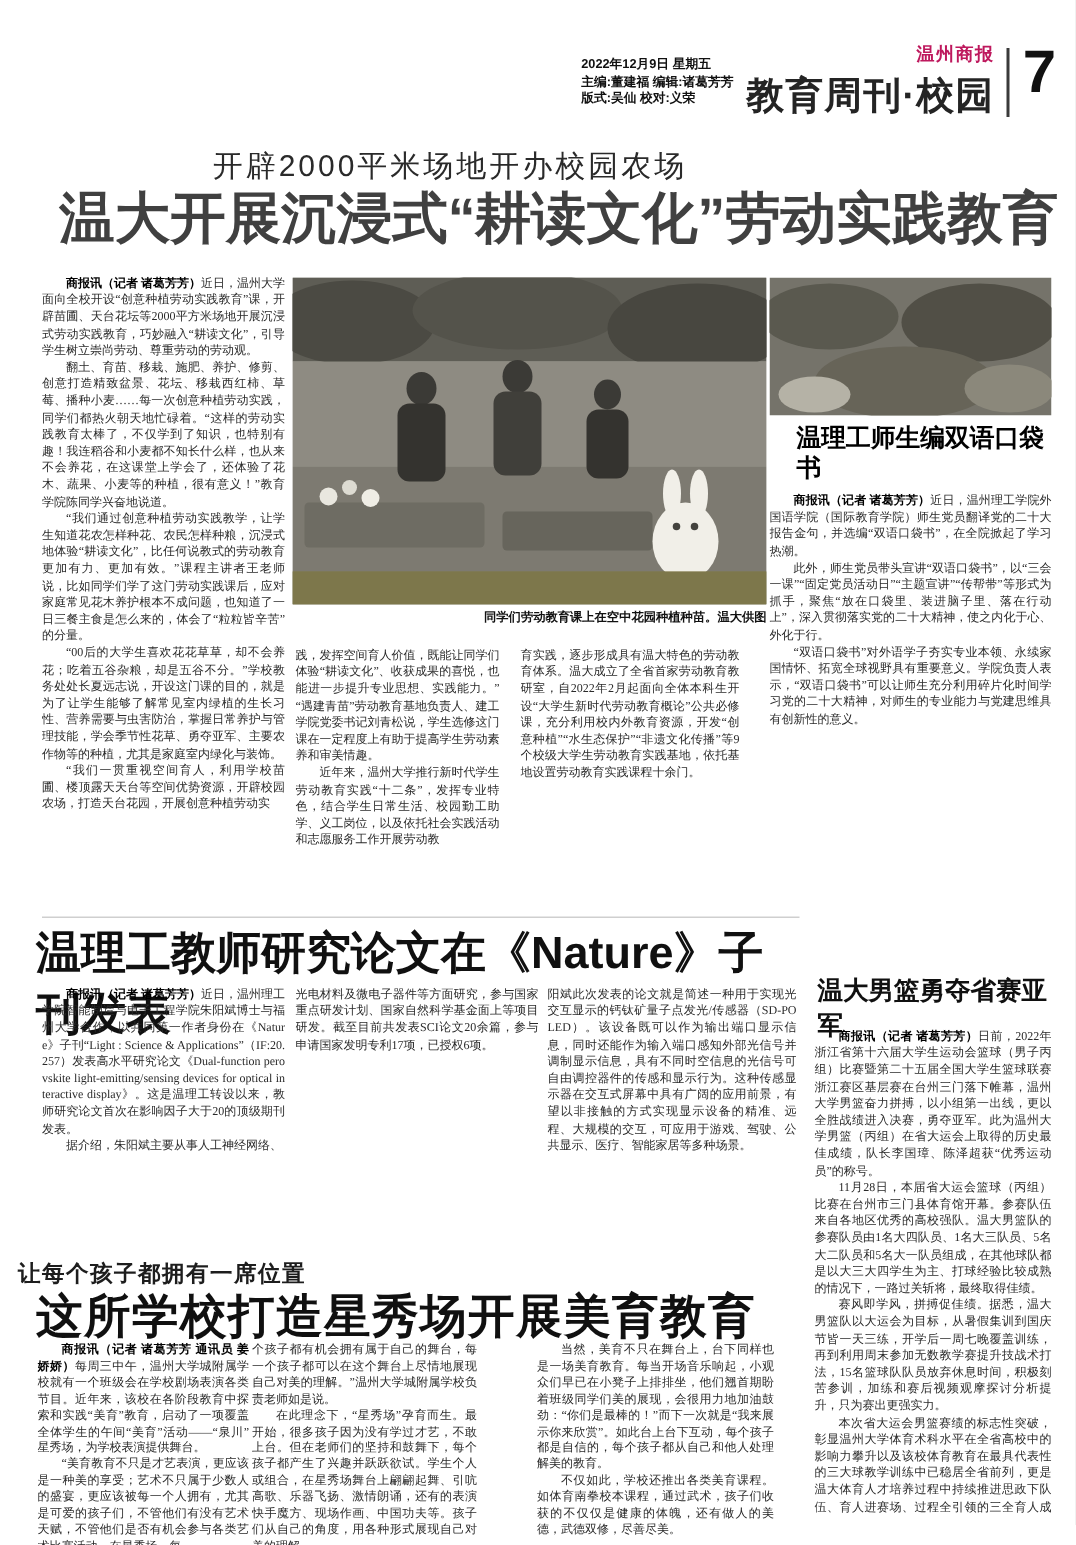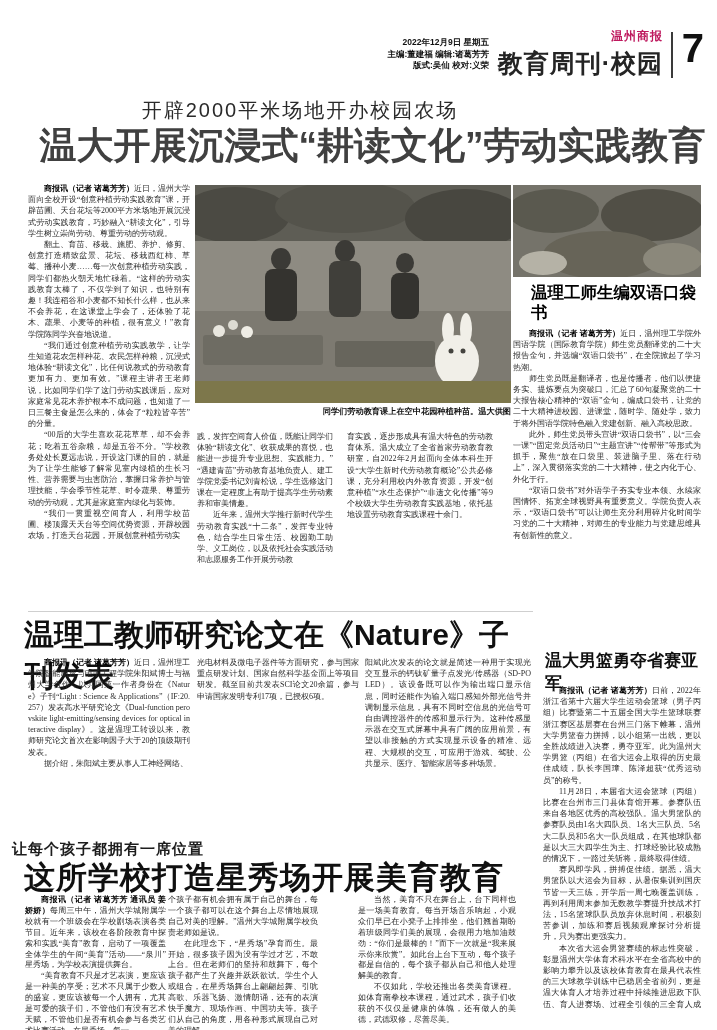--- a/index.html
+++ b/index.html
@@ -2,21 +2,21 @@
 <html lang="zh"><head>
 <meta charset="utf-8">
 <style>
   html,body{margin:0;padding:0;background:#e8e8e8;}
   .page{position:relative;width:717px;height:1030px;background:#fff;overflow:hidden;
         font-family:"Liberation Serif","DejaVu Serif",serif;color:#1a1a1a;margin:0 auto;}
   .abs{position:absolute;}
   .sans{font-family:"Liberation Sans","DejaVu Sans",sans-serif;}
 
   
-  .h-meta{top:37px;right:228px;text-align:right;font-size:8.5px;line-height:11.5px;
+  .h-meta{top:37px;right:228px;font-size:8.5px;line-height:11.5px;
           font-weight:bold;color:#111;}
   .h-brand{top:28px;right:54px;text-align:right;}
   .h-paper{font-size:12px;font-weight:bold;letter-spacing:1px;color:#be185d;}
   .h-section{font-size:25px;font-weight:bold;letter-spacing:1px;color:#242424;margin-top:2px;}
   .h-div{top:32px;right:44px;width:2px;height:46px;background:#3a3a3a;}
   .h-page{top:26px;right:13px;font-size:40px;font-weight:900;color:#111;}
 
   
   .kicker{top:97px;left:0;width:600px;text-align:center;font-size:20px;letter-spacing:2px;
           color:#2a2a2a;font-weight:500;}
@@ -84,21 +84,21 @@
   <div class="abs h-div"></div>
   <div class="abs h-page sans">7</div>
 
   <div class="abs kicker sans">开辟2000平米场地开办校园农场</div>
   <div class="abs headline1 sans">温大开展沉浸式“耕读文化”劳动实践教育</div>
 
   <div class="abs bt s1c1">
       <p class="para"><b>商报讯（记者 诸葛芳芳）</b>近日，温州大学面向全校开设“创意种植劳动实践教育”课，开辟苗圃、天台花坛等2000平方米场地开展沉浸式劳动实践教育，巧妙融入“耕读文化”，引导学生树立崇尚劳动、尊重劳动的劳动观。</p>
       <p class="para">翻土、育苗、移栽、施肥、养护、修剪、创意打造精致盆景、花坛、移栽西红柿、草莓、播种小麦……每一次创意种植劳动实践，同学们都热火朝天地忙碌着。“这样的劳动实践教育太棒了，不仅学到了知识，也特别有趣！我连稻谷和小麦都不知长什么样，也从来不会养花，在这课堂上学会了，还体验了花木、蔬果、小麦等的种植，很有意义！”教育学院陈同学兴奋地说道。</p>
       <p class="para">“我们通过创意种植劳动实践教学，让学生知道花农怎样种花、农民怎样种粮，沉浸式地体验“耕读文化”，比任何说教式的劳动教育更加有力、更加有效。”课程主讲者王老师说，比如同学们学了这门劳动实践课后，应对家庭常见花木养护根本不成问题，也知道了一日三餐主食是怎么来的，体会了“粒粒皆辛苦”的分量。</p>
-      <p class="para">“00后的大学生喜欢花花草草，却不会养花；吃着五谷杂粮，却是五谷不分。”学校教务处处长夏远志说，开设这门课的目的，就是为了让学生能够了解常见室内绿植的生长习性、营养需要与虫害防治，掌握日常养护与管理技能，学会季节性花草、时令蔬果、尊重劳动的劳动观，尤其是家庭室内绿化与装饰。</p>
+      <p class="para">“00后的大学生喜欢花花草草，却不会养花；吃着五谷杂粮，却是五谷不分。”学校教务处处长夏远志说，开设这门课的目的，就是为了让学生能够了解常见室内绿植的生长习性、营养需要与虫害防治，掌握日常养护与管理技能，学会季节性花草、勇夺亚军、主要农作物等的种植，尤其是家庭室内绿化与装饰。</p>
       <p class="para">“我们一贯重视空间育人，利用学校苗圃、楼顶露天天台等空间优势资源，开辟校园农场，打造天台花园，开展创意种植劳动实</p>
     </div>
 
   <div class="abs lead-photo">
     <svg class="photo-frame" viewBox="0 0 316 218" preserveAspectRatio="none" xmlns="http://www.w3.org/2000/svg">
       <rect x="0" y="0" width="316" height="218" fill="#a9a59c"></rect>
       <rect x="0" y="0" width="316" height="56" fill="#5e5d55"></rect>
       <ellipse cx="40" cy="30" rx="55" ry="28" fill="#4b4a43"></ellipse>
       <ellipse cx="150" cy="22" rx="70" ry="26" fill="#54534b"></ellipse>
       <ellipse cx="270" cy="34" rx="60" ry="30" fill="#484740"></ellipse>
@@ -142,21 +142,20 @@
       <ellipse cx="90" cy="70" rx="60" ry="24" fill="#676458"></ellipse>
       <ellipse cx="160" cy="74" rx="30" ry="16" fill="#8b887b"></ellipse>
       <ellipse cx="30" cy="78" rx="24" ry="12" fill="#b5b2a6"></ellipse>
     </svg>
   </div>
   <div class="abs pb-title sans">
     <div>温理工师生编双语口袋书</div>
   </div>
   <div class="abs bt pb-body">
       <p class="para"><b>商报讯（记者 诸葛芳芳）</b>近日，温州理工学院外国语学院（国际教育学院）师生党员翻译党的二十大报告金句，并选编“双语口袋书”，在全院掀起了学习热潮。</p>
-      <p class="para">师生党员既是翻译者，也是传播者，他们以便捷务实、提炼要点为突破口，汇总了60句凝聚党的二十大报告核心精神的“双语”金句，编成口袋书，让党的二十大精神进校园、进课堂，随时学、随处学，致力于将外国语学院特色融入党建创新、融入高校思政。</p>
       <p class="para">此外，师生党员带头宣讲“双语口袋书”，以“三会一课”“固定党员活动日”“主题宣讲”“传帮带”等形式为抓手，聚焦“放在口袋里、装进脑子里、落在行动上”，深入贯彻落实党的二十大精神，使之内化于心、外化于行。</p>
       <p class="para">“双语口袋书”对外语学子夯实专业本领、永续家国情怀、拓宽全球视野具有重要意义。学院负责人表示，“双语口袋书”可以让师生充分利用碎片化时间学习党的二十大精神，对师生的专业能力与党建思维具有创新性的意义。</p>
     </div>
 
   <div class="abs rule rule1"></div>
 
   <div class="abs nat-head sans sub-head">温理工教师研究论文在《Nature》子刊发表</div>
   <div class="abs bt natc1">
       <p class="para"><b>商报讯（记者 诸葛芳芳）</b>近日，温州理工学院智能制造与电子工程学院朱阳斌博士与福州大学合作，以共同第一作者身份在《Nature》子刊“Light : Science &amp; Applications”（IF:20.257）发表高水平研究论文《Dual-function perovskite light-emitting/sensing devices for optical interactive display》。这是温理工转设以来，教师研究论文首次在影响因子大于20的顶级期刊发表。</p>
       <p class="para">据介绍，朱阳斌主要从事人工神经网络、</p>

